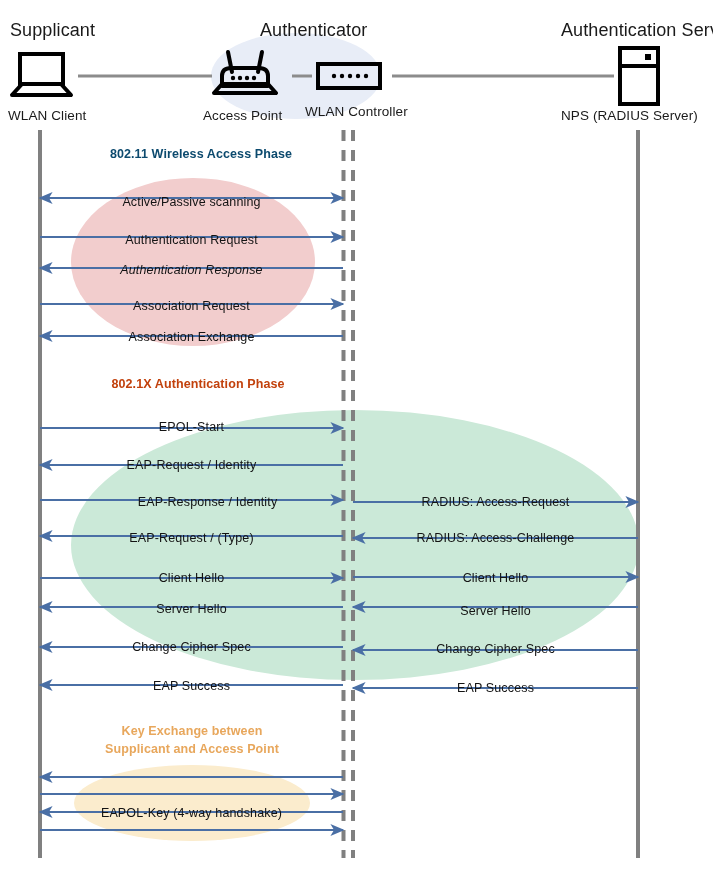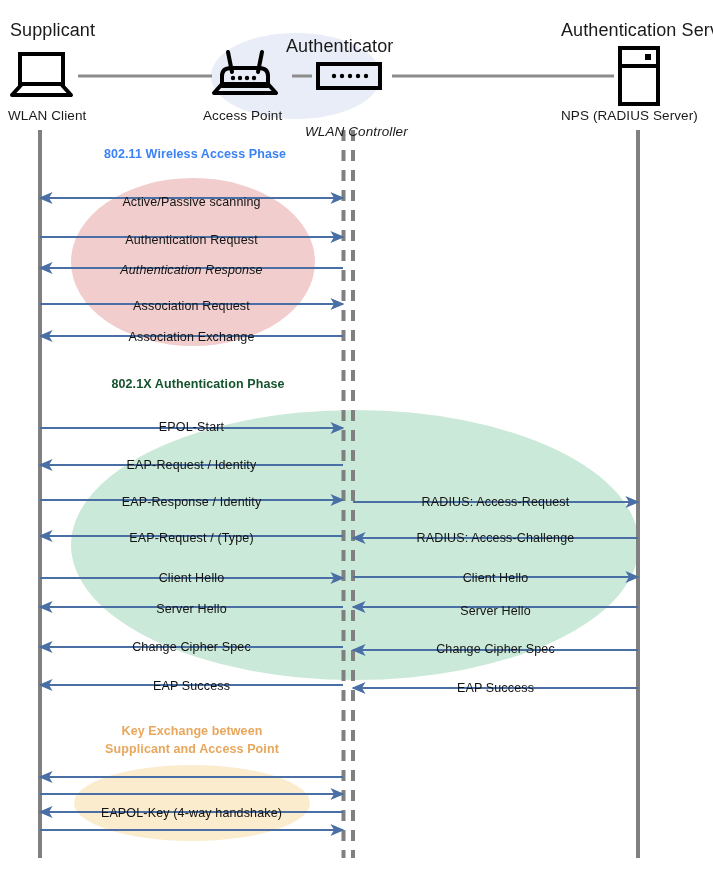--- a/index.html
+++ b/index.html
@@ -154,49 +154,49 @@
         <line y1="577" y2="577" stroke="#4a6fa5" stroke-width="2" x1="353" x2="638" marker-end="url(#arrow-right)"></line>
         <line y1="607" y2="607" stroke="#4a6fa5" stroke-width="2" x1="638" x2="353" marker-end="url(#arrow-left)"></line>
         <line y1="650" y2="650" stroke="#4a6fa5" stroke-width="2" x1="638" x2="353" marker-end="url(#arrow-left)"></line>
         <line y1="688" y2="688" stroke="#4a6fa5" stroke-width="2" x1="638" x2="353" marker-end="url(#arrow-left)"></line>
       </g>
   </svg>
 
   <div class="node-title" style="left:10px; top:20px;">Supplicant</div>
   <div class="node-caption" style="left:8px; top:108px;">WLAN Client</div>
 
-  <div class="node-title" style="left:260px; top:36px;margin-left:26px;">Authenticator</div>
+  <div class="node-title" style="left:260px; top:20px;">Authenticator</div>
   <div class="node-caption" style="left:203px; top:108px;">Access Point</div>
 
-  <div class="node-caption" style="left:305px; top:124px;font-style:italic;">WLAN Controller</div>
+  <div class="node-caption" style="left:305px; top:104px;">WLAN Controller</div>
 
   <div class="node-title" style="left:561px; top:20px;">Authentication Server</div>
   <div class="node-caption" style="left:561px; top:108px;">NPS (RADIUS Server)</div>
 
   <div id="phase-labels">
-      <div class="phase-label" style="color: #3b82f6; left: 2px; top: 147px; width: 386px;">
+      <div class="phase-label" style="color: #0c4a6e; left: 8px; top: 147px; width: 386px;">
         <div>802.11 Wireless Access Phase</div>
       </div>
-      <div class="phase-label" style="color: #14532d; left: 0px; top: 377px; width: 396px;">
+      <div class="phase-label" style="color: #c2410c; left: 0px; top: 377px; width: 396px;">
         <div>802.1X Authentication Phase</div>
       </div>
       <div class="phase-label two-line" style="color: rgb(232, 167, 92); left: 0px; top: 722px; width: 384px;">
         <div>Key Exchange between</div>
         <div>Supplicant and Access Point</div>
       </div>
     </div>
   <div id="msg-labels">
       <div class="msg-label" style="left: 0px; top: 184px; width: 383px;">Active/Passive scanning</div>
       <div class="msg-label" style="left: 0px; top: 222px; width: 383px;">Authentication Request</div>
       <div class="msg-label" style="left: 0px; top: 252px; width: 383px; font-style: italic;">Authentication Response</div>
       <div class="msg-label" style="left: 0px; top: 288px; width: 383px;">Association Request</div>
       <div class="msg-label" style="left: 0px; top: 319px; width: 383px;">Association Exchange</div>
       <div class="msg-label" style="left: 0px; top: 409px; width: 383px;">EPOL-Start</div>
       <div class="msg-label" style="left: 0px; top: 447px; width: 383px;">EAP-Request / Identity</div>
-      <div class="msg-label" style="left: 0px; top: 484px; width: 383px;">EAP-Response / Identity</div>
+      <div class="msg-label" style="left: 16px; top: 484px; width: 383px;">EAP-Response / Identity</div>
       <div class="msg-label" style="left: 0px; top: 520px; width: 383px;">EAP-Request / (Type)</div>
       <div class="msg-label" style="left: 0px; top: 560px; width: 383px;">Client Hello</div>
       <div class="msg-label" style="left: 0px; top: 591px; width: 383px;">Server Hello</div>
       <div class="msg-label" style="left: 0px; top: 629px; width: 383px;">Change Cipher Spec</div>
       <div class="msg-label" style="left: 0px; top: 668px; width: 383px;">EAP Success</div>
       <div class="msg-label" style="left: 0px; top: 795px; width: 383px;">EAPOL-Key (4-way handshake)</div>
       <div class="msg-label" style="left: 0px; top: 484px; width: 991px;">RADIUS: Access-Request</div>
       <div class="msg-label" style="left: 0px; top: 520px; width: 991px;">RADIUS: Access-Challenge</div>
       <div class="msg-label" style="left: 0px; top: 560px; width: 991px;">Client Hello</div>
       <div class="msg-label" style="left: 0px; top: 593px; width: 991px;">Server Hello</div>

